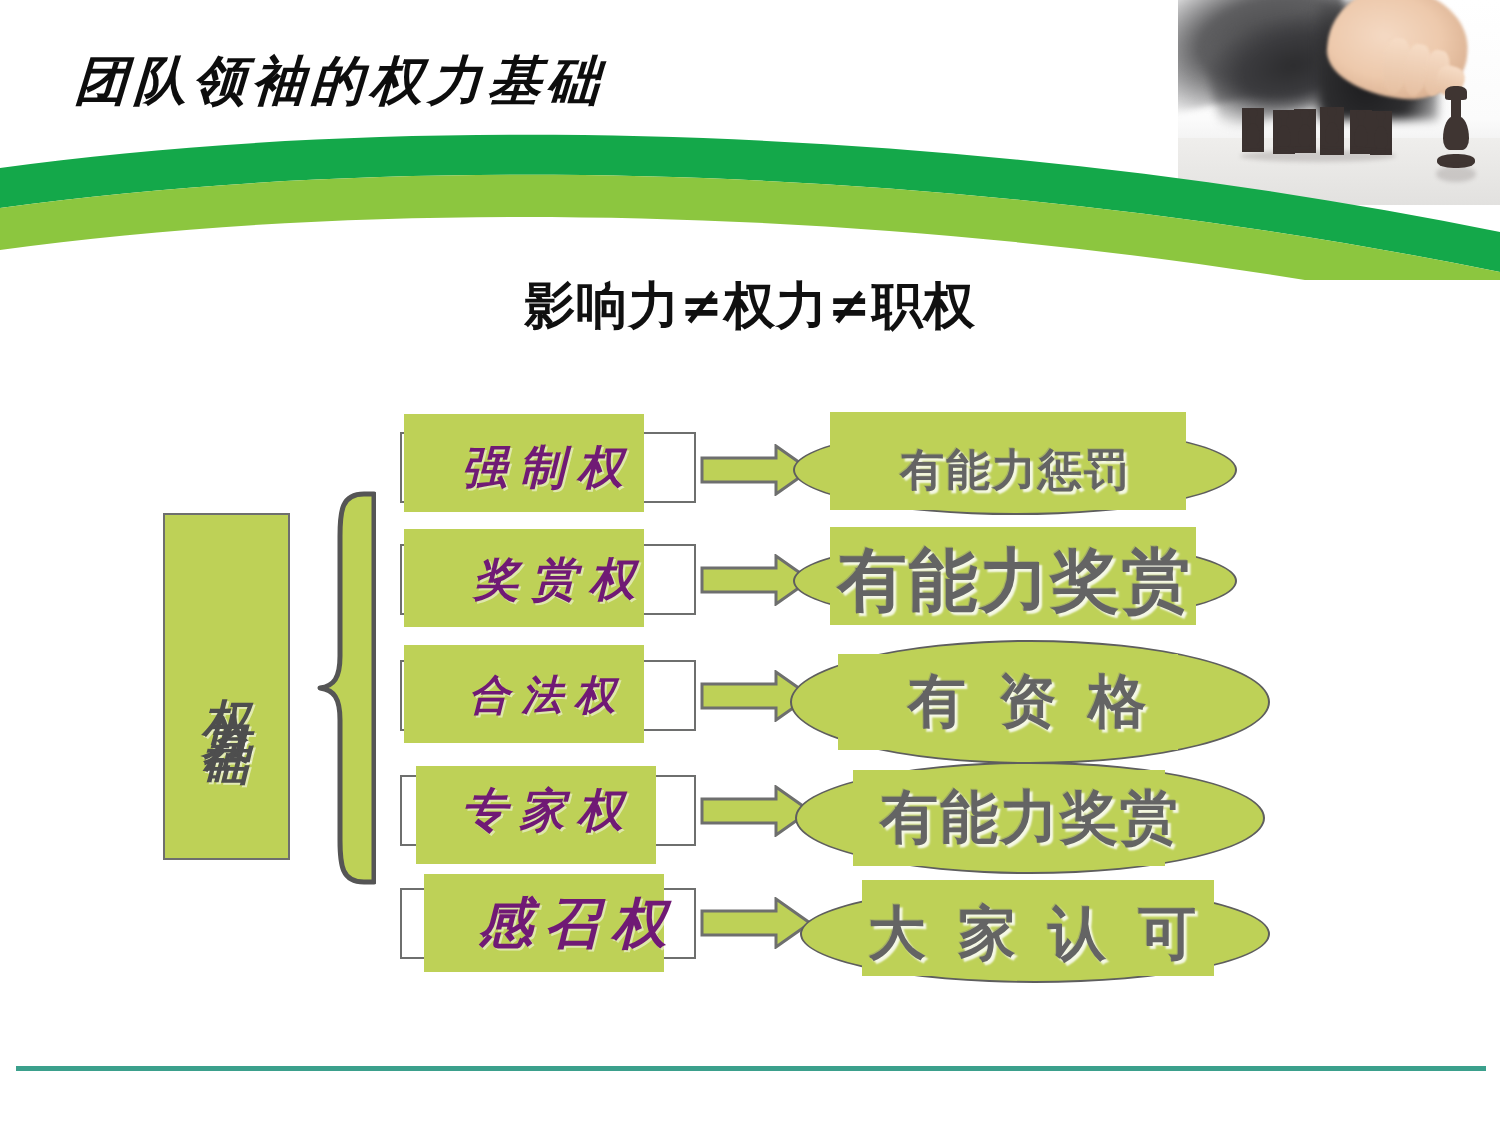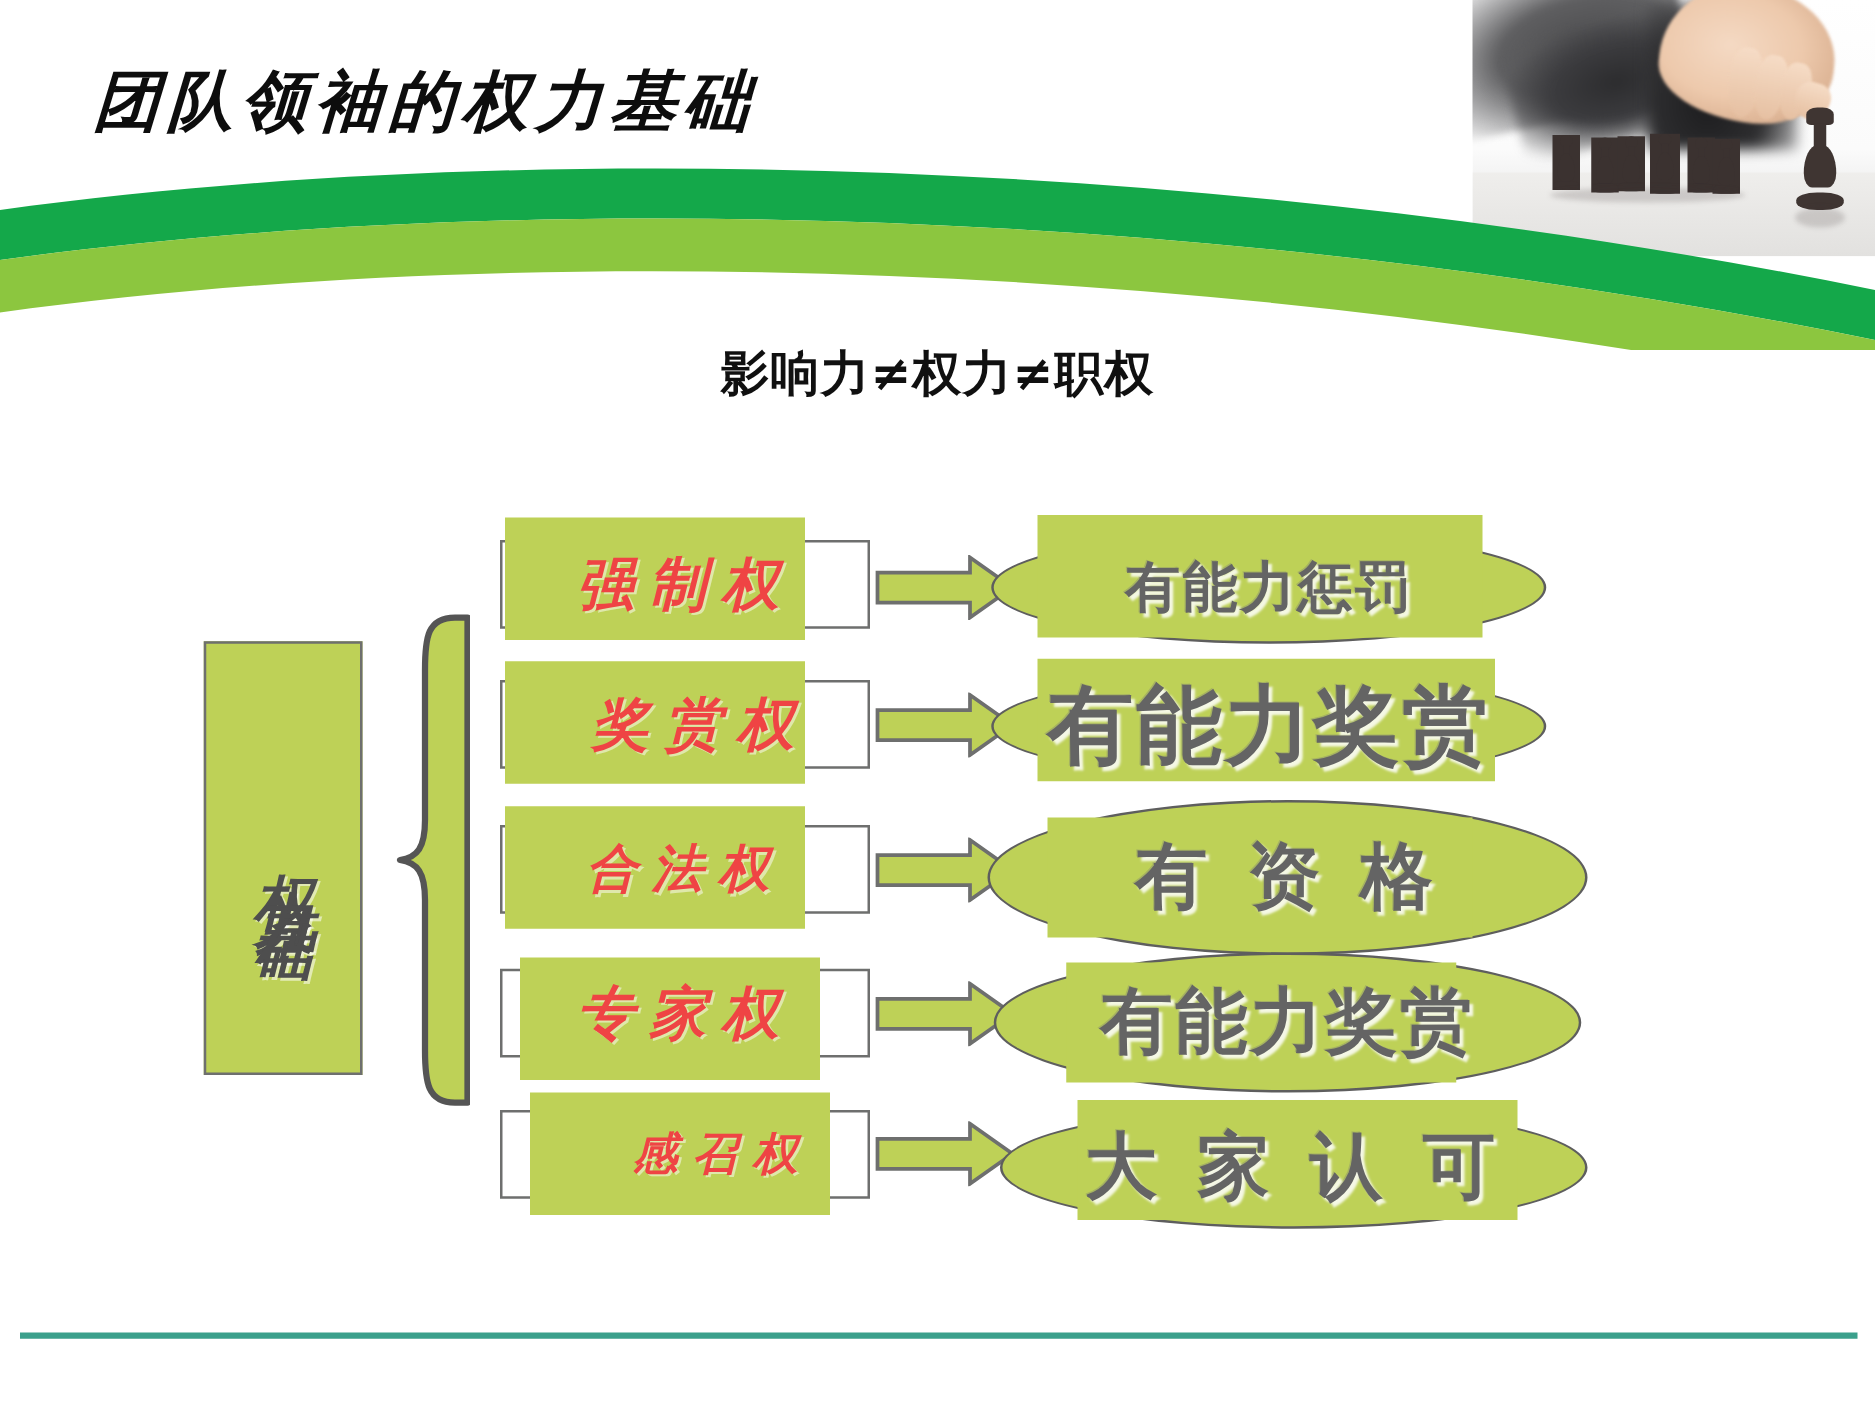--- a/index.html
+++ b/index.html
@@ -81,21 +81,21 @@
     font-size:53px;font-weight:bold;color:#0d0d0d;
     letter-spacing:6px;white-space:nowrap;
     font-style:italic;
     transform:skewX(-3deg);
   }
 
   
   .subtitle{
     position:absolute;left:0;top:272px;width:1500px;text-align:center;
     font-family:"DejaVu Sans","Liberation Sans",sans-serif;
-    font-size:39px;font-weight:bold;color:#101010;letter-spacing:1px;
+    font-size:51px;font-weight:bold;color:#101010;letter-spacing:1px;
   }
 
   
   #diagram{position:absolute;left:0;top:0;width:1500px;height:1125px;}
 
   
   .vbox{
     position:absolute;left:163px;top:513px;width:127px;height:347px;
     background:#bed157;border:2px solid #6e6f6e;box-sizing:border-box;
   }
@@ -118,21 +118,21 @@
     position:absolute;
     border:2px solid #6e6f6e;box-sizing:border-box;background:transparent;
   }
   .mhl{
     position:absolute;background:#bed157;
   }
   .mtext{
     position:absolute;left:0;top:0;width:100%;height:100%;
     display:flex;align-items:center;justify-content:center;
     font-family:Liberation Sans, sans-serif;
-    font-weight:bold;color:#ef4444;font-style:italic;
+    font-weight:bold;color:#701a75;font-style:italic;
     white-space:nowrap;
     text-shadow:2px 2px 0 rgba(255,255,255,.5);
   }
 
   
   .arrowwrap{position:absolute;}
 
   
   .ell{position:absolute;}
   .ell-shape{
@@ -308,21 +308,21 @@
       <div class="ell" style="left:795px;top:762px;width:470px;height:112px;">
         <div class="ell-shape"></div>
       </div>
       <div class="ell-hl" style="left:853px;top:770px;width:312px;height:96px;"></div>
       <div class="ell-text" style="left:795px;top:762px;width:470px;height:112px;font-size:58px;letter-spacing:2px;">有能力奖赏</div>
     </div>
 
     <div class="mrow">
       <div class="mbox" style="left:400px;top:888px;width:296px;height:71px;"></div>
       <div class="mhl" style="left:424px;top:874px;width:240px;height:98px;"></div>
-      <div class="mtext" style="left:400px;top:888px;width:356px;height:71px;font-size:36px;letter-spacing:12px;text-align:center;">感召权</div>
+      <div class="mtext" style="left:400px;top:888px;width:356px;height:71px;font-size:55px;letter-spacing:12px;text-align:center;">感召权</div>
       <div class="arrowwrap" style="left:700px;top:897px;width:112px;height:52px;">
         <svg width="112" height="52" viewBox="0 0 112 52">
           <path d="M2,14 L76,14 L76,2 L110,26 L76,50 L76,38 L2,38 Z" fill="#bed157" stroke="#6e6f6e" stroke-width="3"></path>
         </svg>
       </div>
       <div class="ell" style="left:800px;top:885px;width:470px;height:98px;">
         <div class="ell-shape"></div>
       </div>
       <div class="ell-hl" style="left:862px;top:880px;width:352px;height:96px;"></div>
       <div class="ell-text" style="left:800px;top:885px;width:470px;height:98px;font-size:58px;letter-spacing:6px;">大 家 认 可</div>

